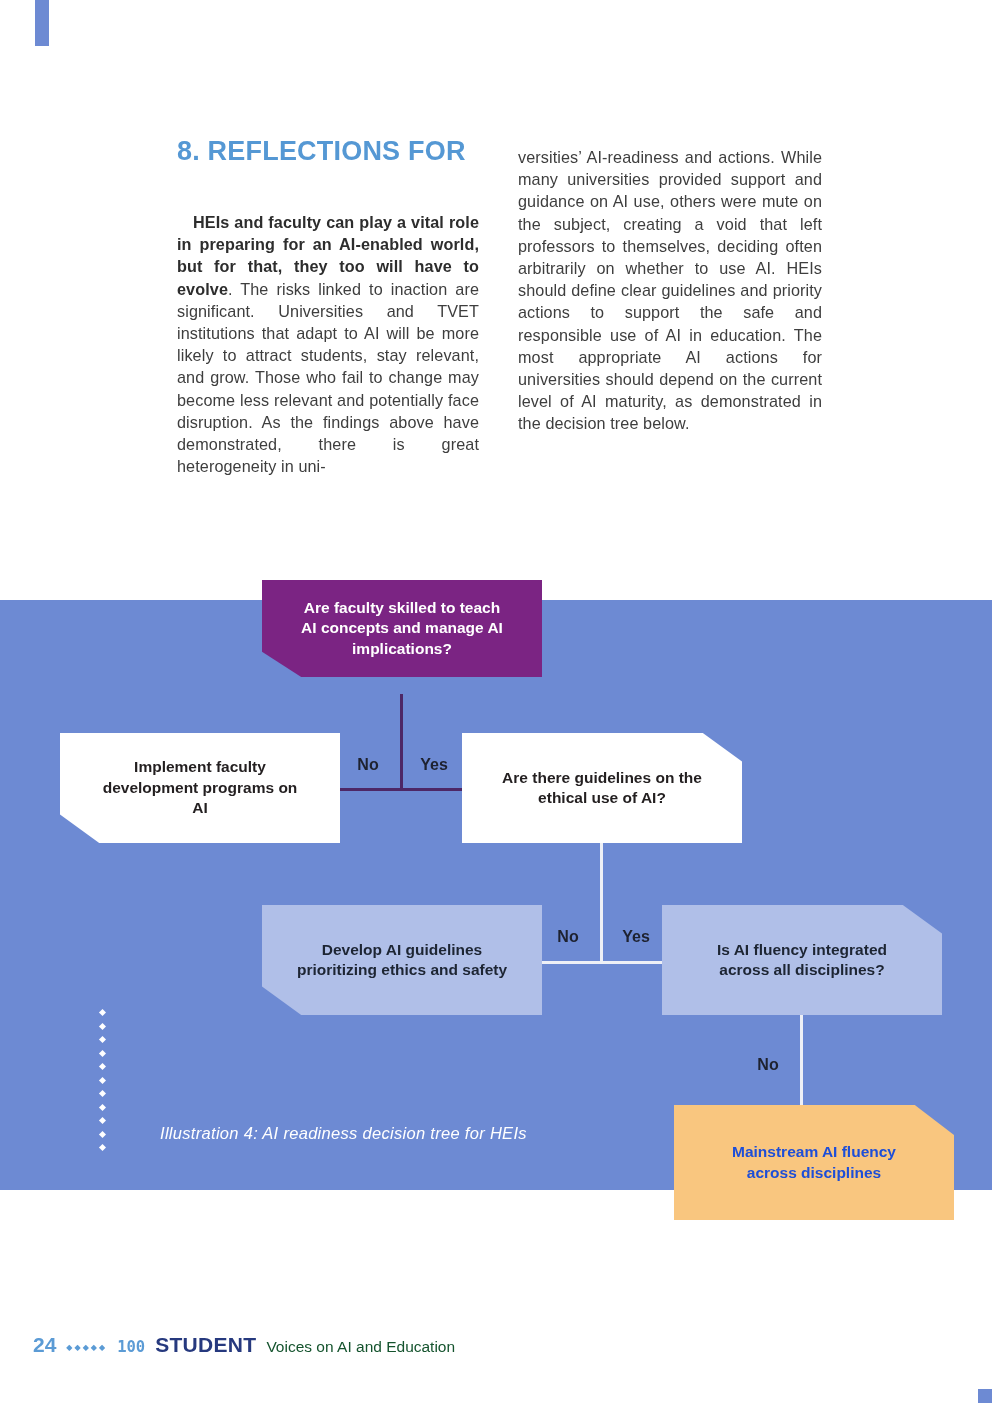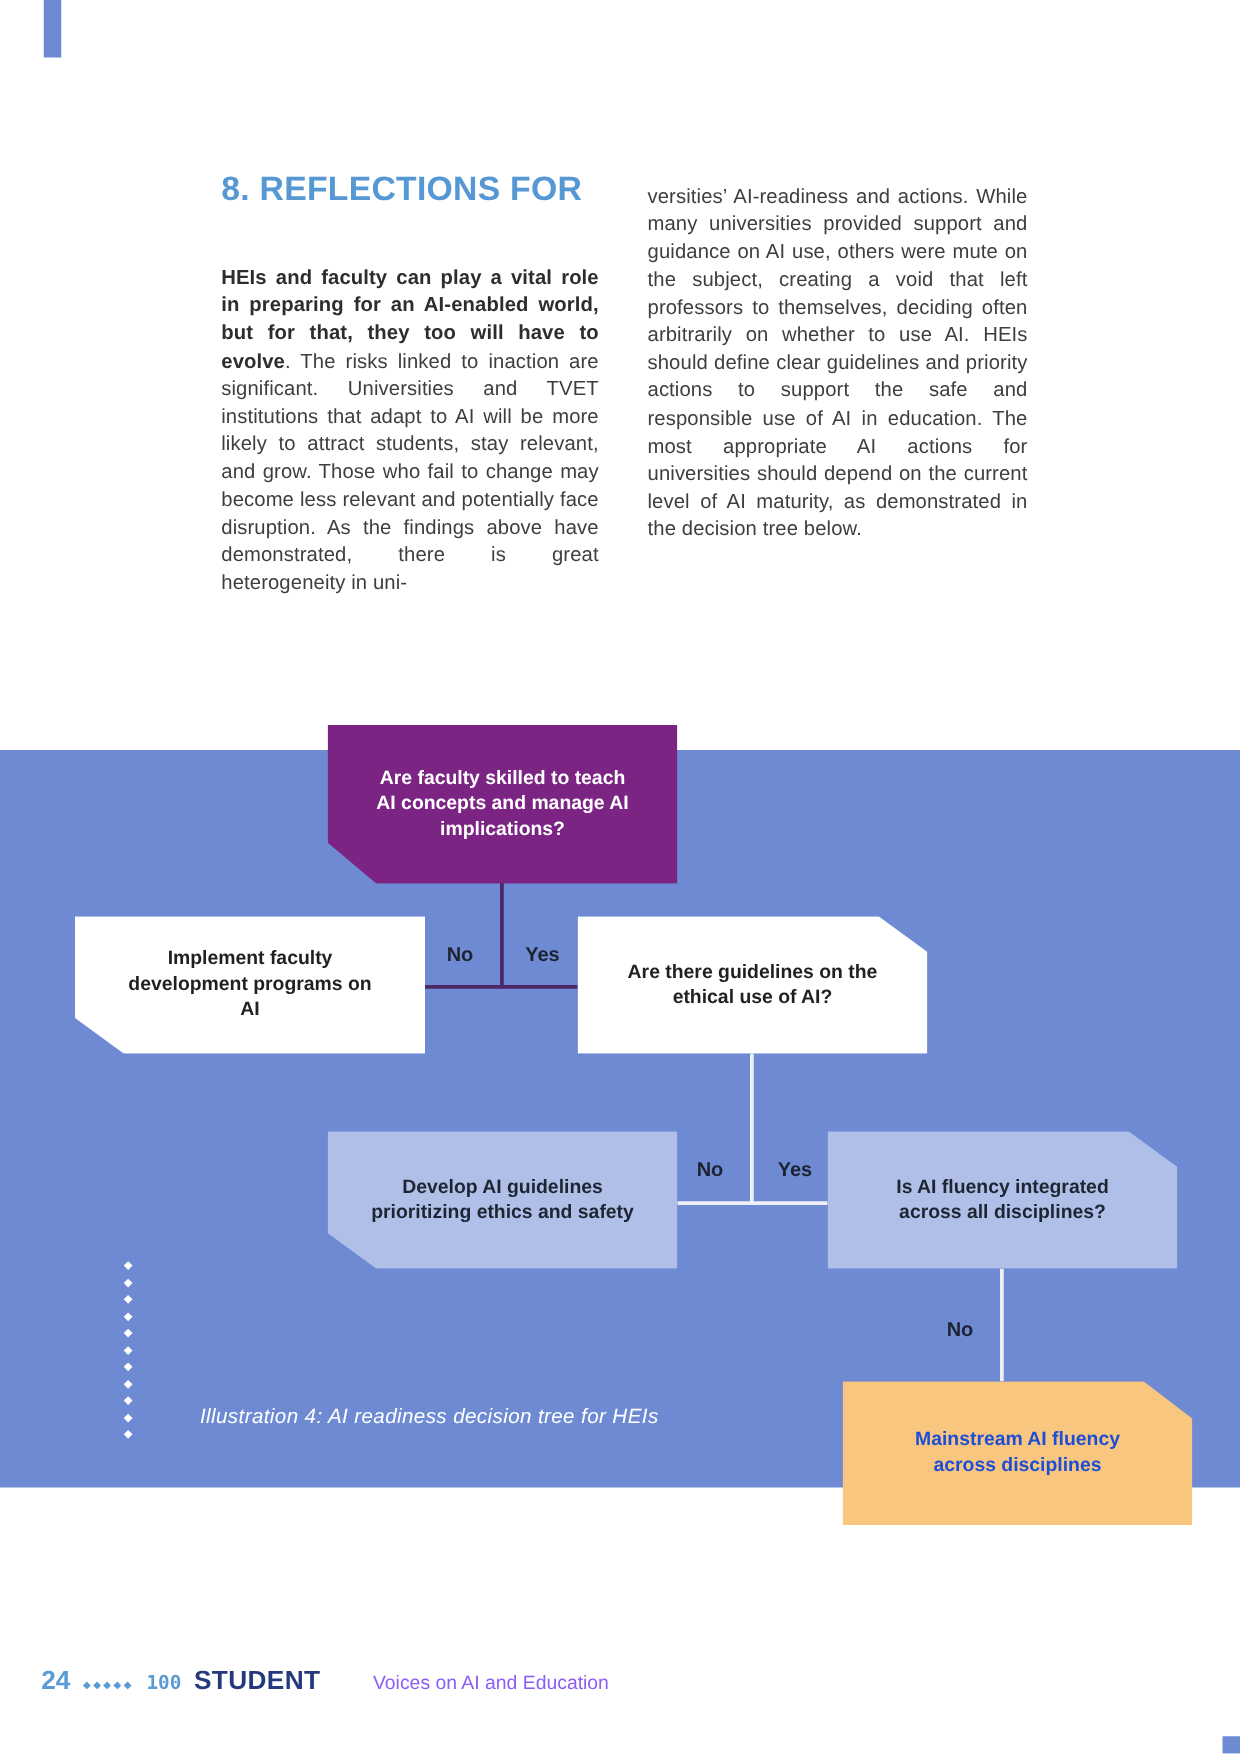--- a/index.html
+++ b/index.html
@@ -9,34 +9,34 @@
 
   .mark { position:absolute; background:#6d8ad3; }
   .mark-top { left:35px; top:0; width:14px; height:46px; }
   .mark-bottom { left:978px; top:1389px; width:14px; height:14px; }
 
   .heading { position:absolute; left:177px; top:135px; font-size:27px; line-height:33px;
              font-weight:700; color:#5598d4; letter-spacing:0.2px; }
 
   .col { position:absolute; font-size:16.2px; line-height:22.2px; color:#3e3e3e;
          text-align:justify; letter-spacing:0.1px; }
-  .col strong { font-weight:700; color:#2d2d2d; }
+  .col strong { font-weight:700; color:#2d2d2d;margin-left:16px; }
   .col1 { left:177px; top:211px; width:302px; }
   .col2 { left:518px; top:146px; width:304px; }
 
   .band { position:absolute; left:0; top:600px; width:992px; height:590px; background:#6d8ad3; }
 
   .node { position:absolute; width:280px; height:110px; display:flex; align-items:center;
           justify-content:center; text-align:center; font-weight:700; font-size:15.5px;
           line-height:1.32; padding:8px 34px; }
   .node.root { background:#7b2483; color:#ffffff; }
   .node.white { background:#ffffff; color:#231f20; }
   .node.lightblue { background:#b0bfe8; color:#1d2533; }
   .node.orange { background:#f9c67f; color:#1d4ed8;margin-left:12px; }
-  .node-root { left:262px; top:580px; height:127px; }
+  .node-root { left:262px; top:580px; height:97px; }
   .node-no1  { left:60px;  top:733px; }
   .node-yes1 { left:462px; top:733px; }
   .node-no2  { left:262px; top:905px; }
   .node-yes2 { left:662px; top:905px; }
   .node-no3  { left:662px; top:1105px; height:115px; }
 
   .cut-bl { clip-path: polygon(0 0, 100% 0, 100% 100%, 14% 100%, 0 74%); }
   .cut-tr { clip-path: polygon(0 0, 86% 0, 100% 26%, 100% 100%, 0 100%); }
 
   .line { position:absolute; }
@@ -63,21 +63,21 @@
 
   .dotline { position:absolute; left:100px; top:1010px; display:flex; flex-direction:column;
              gap:8.5px; align-items:center; }
   .dotline span { width:5px; height:5px; background:#ffffff; transform:rotate(45deg); }
 
   .footer { position:absolute; left:33px; top:1333px; display:flex; align-items:baseline; gap:10px; }
   .pagenum { font-size:21px; font-weight:700; color:#5b9bd5; }
   .fdots { font-size:8px; color:#5b9bd5; letter-spacing:2px; align-self:center; margin-top:5px; }
   .f100 { font-family:"DejaVu Sans Mono", monospace; font-size:15.5px; font-weight:700; color:#5b9bd5; }
   .fbold { font-size:21px; font-weight:700; color:#26397e; letter-spacing:0.3px; }
-  .frest { font-size:15.5px; color:#8b5cf6;margin-left:32px; }
+  .frest { font-size:15.5px; color:#14532d; }
 </style>
 </head>
 <body>
 
 <div class="page">
 
   <div class="mark mark-top"></div>
 
   <div class="heading">
     <div>8. REFLECTIONS FOR</div>

